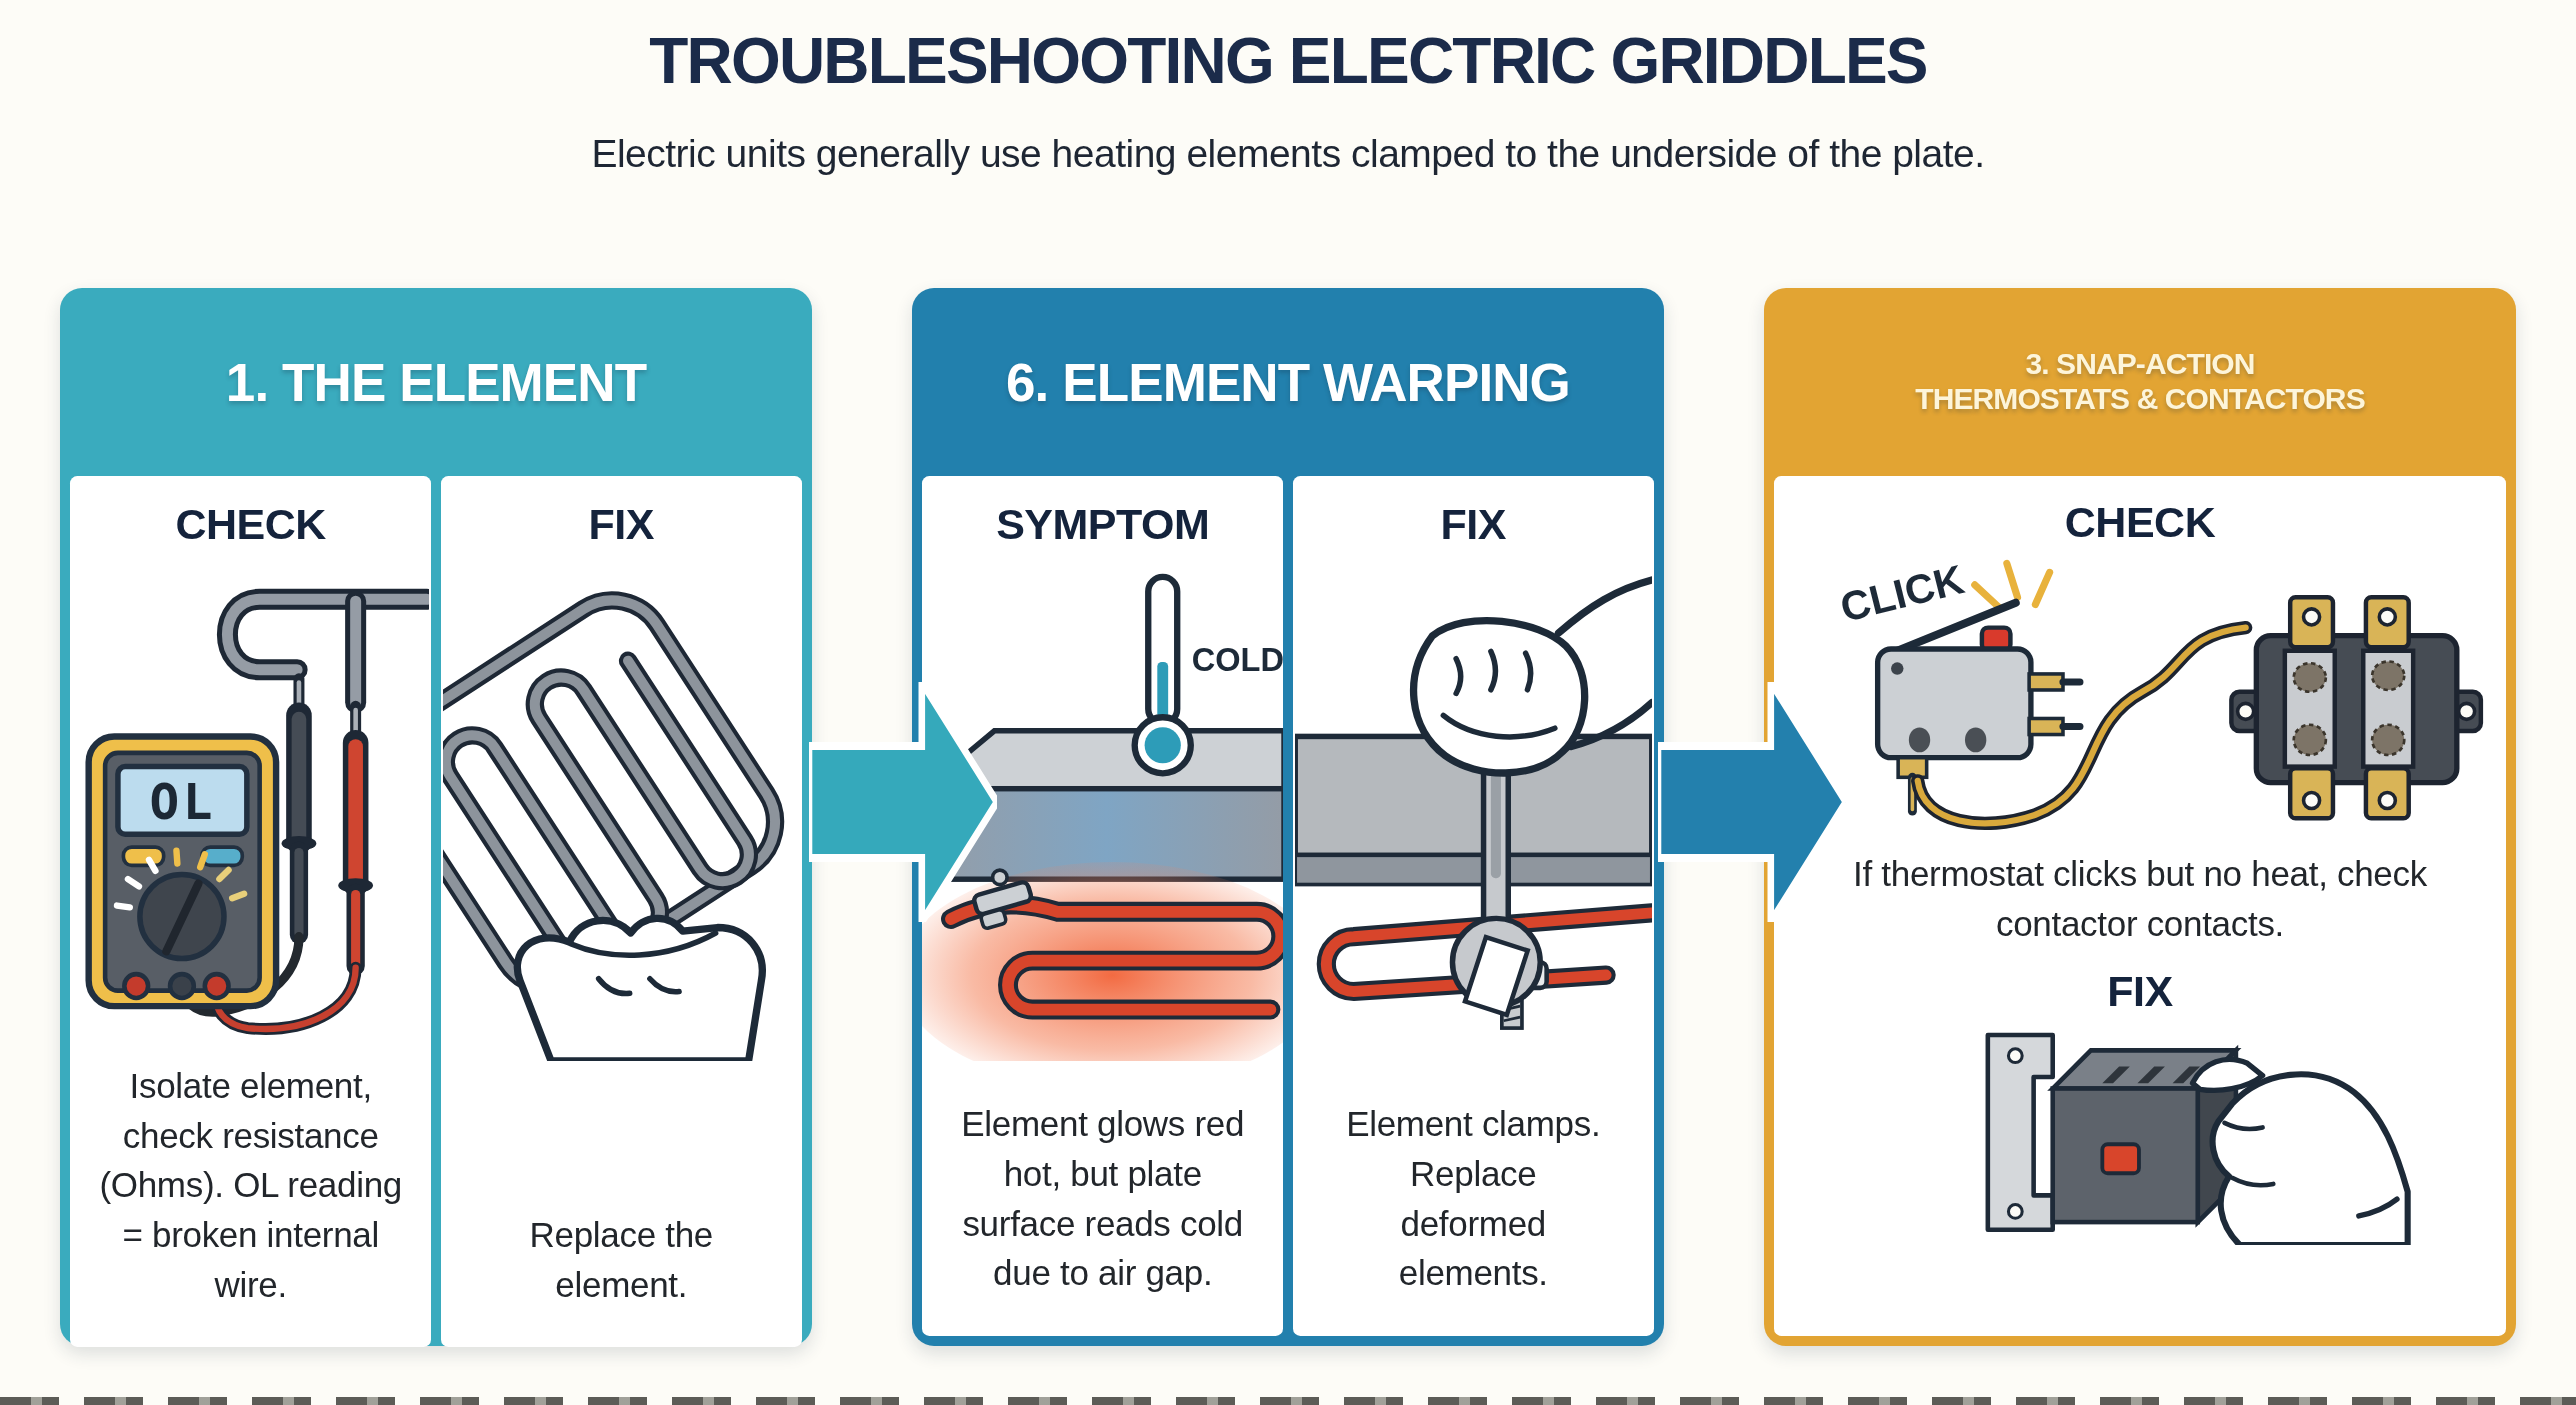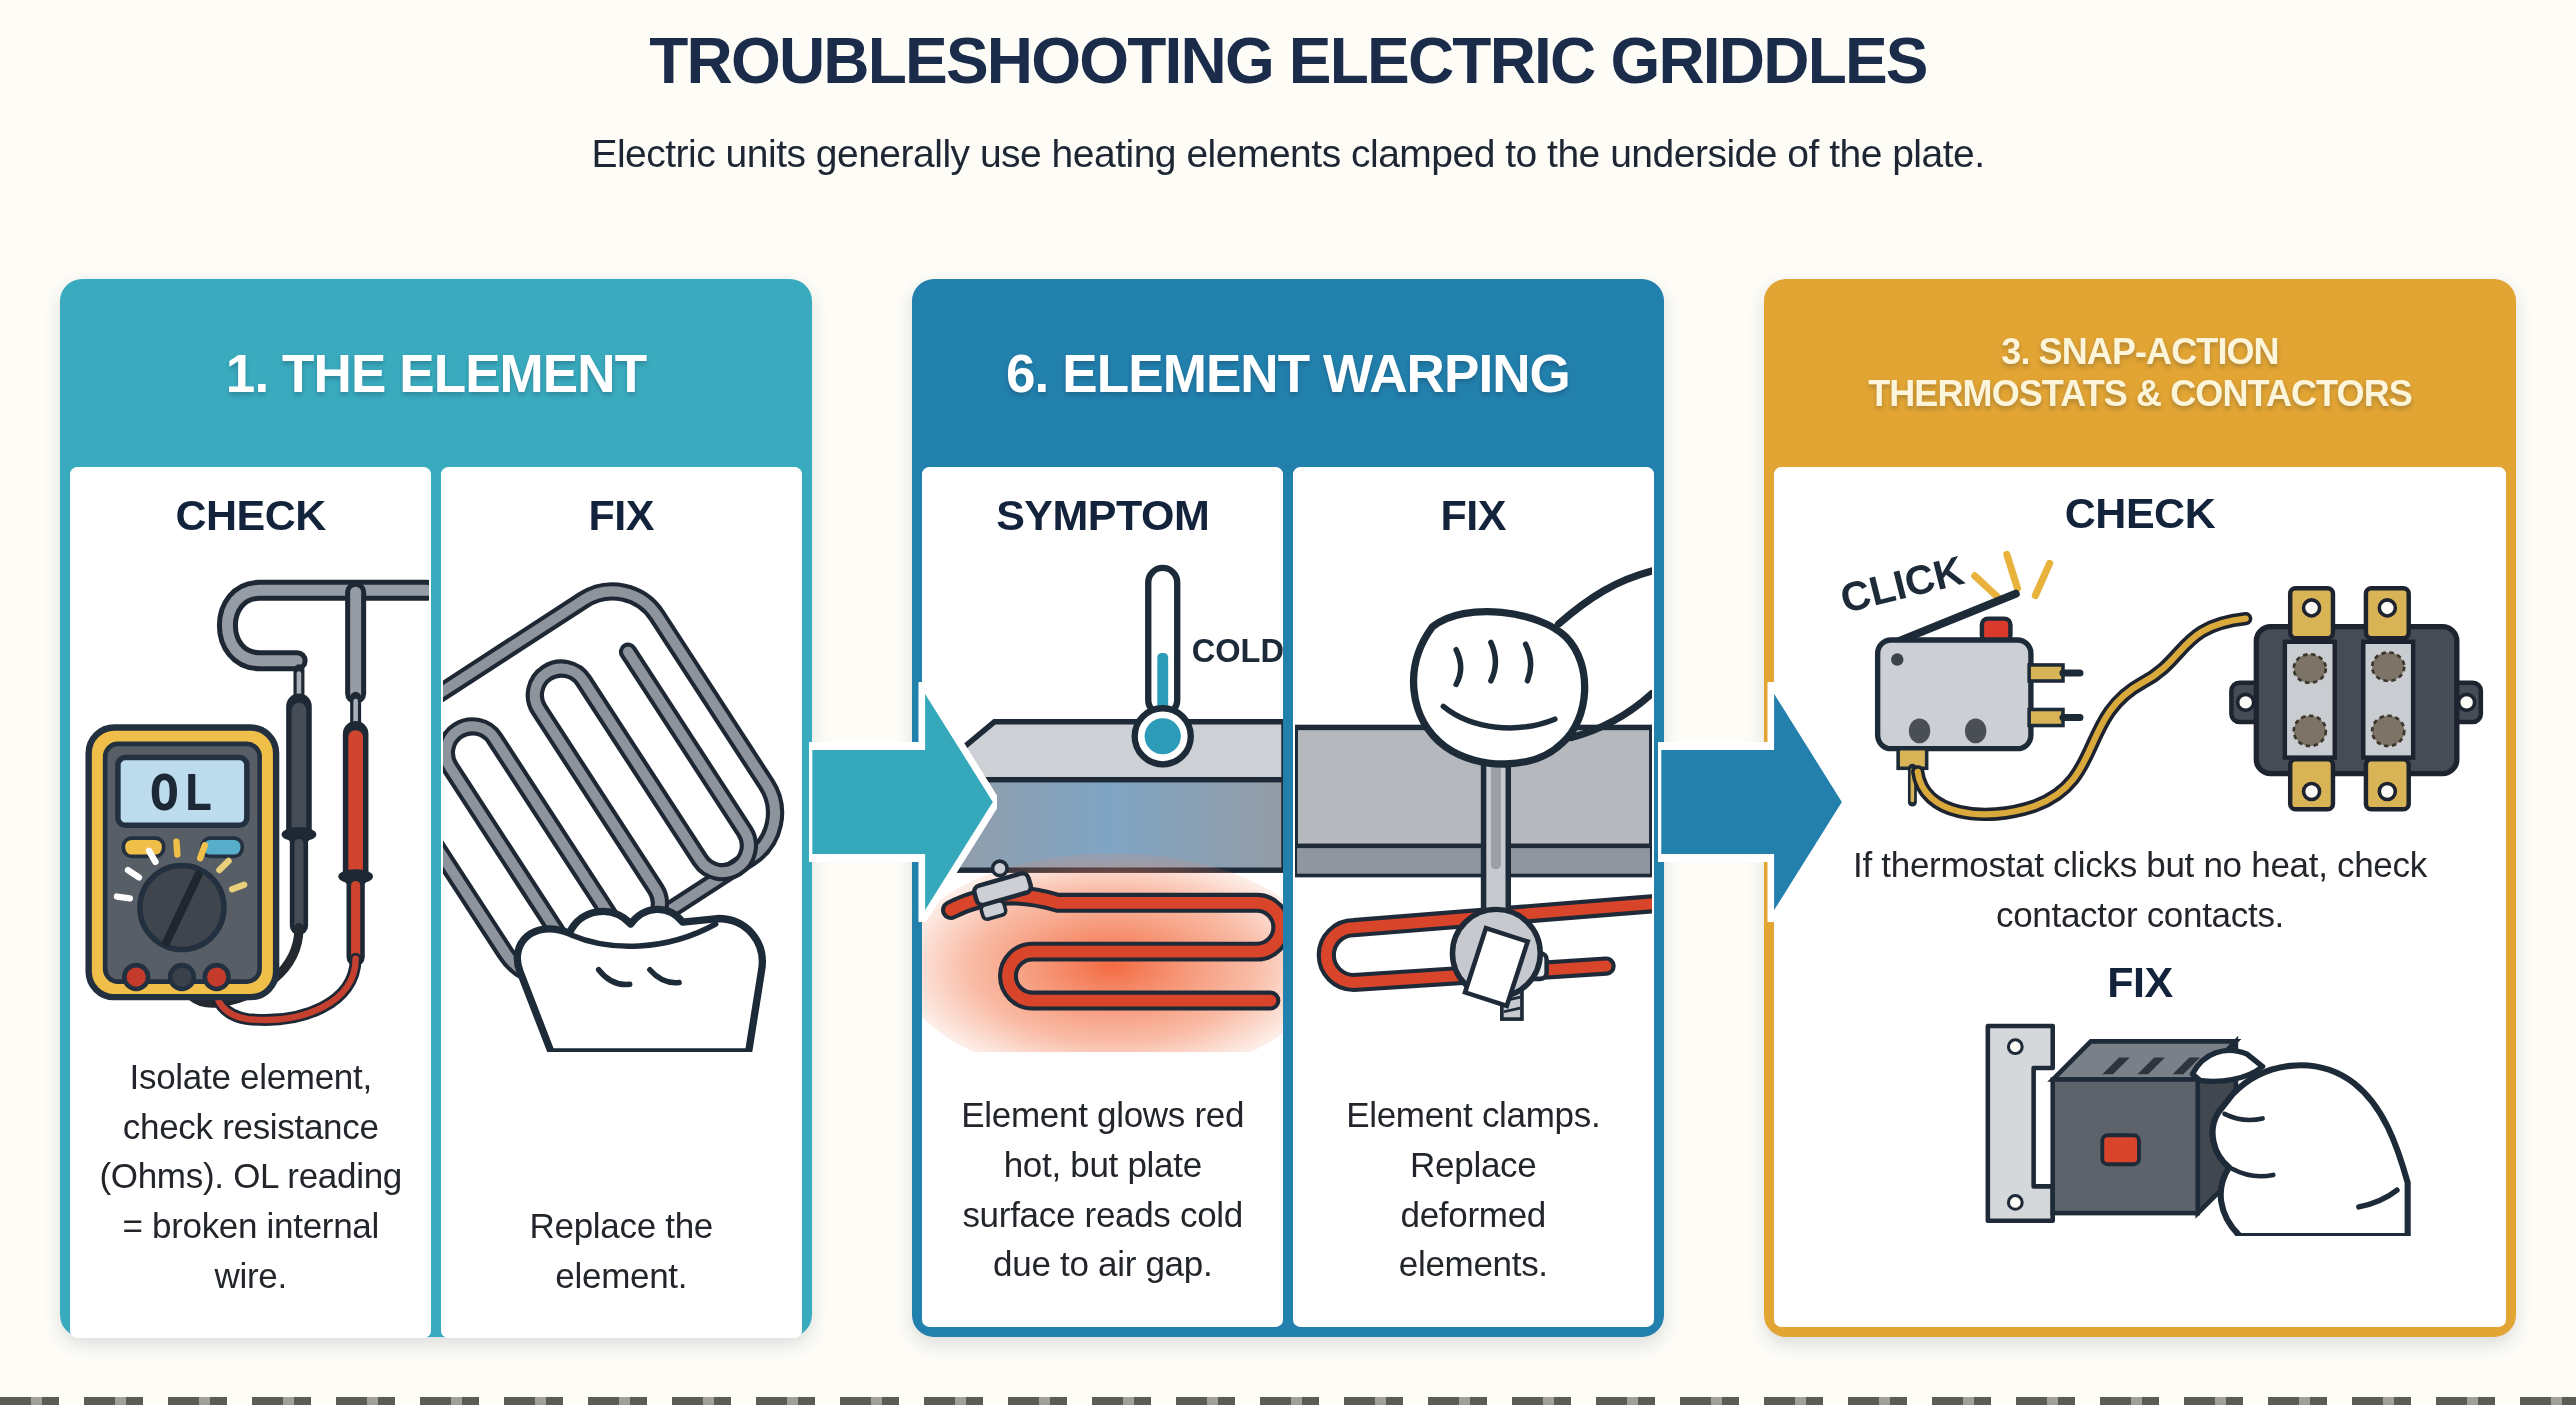--- a/index.html
+++ b/index.html
@@ -12,35 +12,35 @@
   .page{position:absolute;inset:0;}
   .title{
     position:absolute;top:24px;left:0;width:100%;text-align:center;
     font-size:64px;font-weight:800;letter-spacing:-1.8px;color:#1b2b4a;
   }
   .subtitle{
     position:absolute;top:132px;left:0;width:100%;text-align:center;
     font-size:39px;font-weight:500;color:#1e2633;letter-spacing:-0.5px;
   }
   .panel{
-    position:absolute;top:279px;width:752px;height:1058px;
+    position:absolute;top:288px;width:752px;height:1058px;
     border-radius:22px;box-sizing:border-box;
     box-shadow:0 7.3px 16.5px rgba(30,50,70,.14);
     display:flex;flex-direction:column;
   }
   .panel.p1{left:60px;background:#3aabbe;}
   .panel.p2{left:912px;background:#2280ad;}
   .panel.p3{left:1764px;background:#e2a433;}
   .panel-header{
     height:188px;flex:0 0 auto;display:flex;flex-direction:column;
     align-items:center;justify-content:center;text-align:center;
     color:#ffffff;font-weight:800;font-size:53px;letter-spacing:-0.9px;
     text-shadow:0 2.7px 4.6px rgba(20,40,60,.25);
   }
-  .panel.p3 .panel-header{color:#fdf5da;font-size:36px;line-height:1.16;}
+  .panel.p3 .panel-header{color:#fdf5da;font-size:30px;line-height:1.16;}
   .panel-body{
     flex:1 1 auto;display:flex;margin:0 10px 10px 10px;gap:9.1px;
   }
   .col{
     flex:1 1 0;background:#ffffff;border-radius:7.3px;
     display:flex;flex-direction:column;align-items:center;overflow:hidden;
   }
   .col-heading{
     padding-top:24px;font-size:43px;font-weight:800;color:#14233c;letter-spacing:-0.5px;
     flex:0 0 auto;

